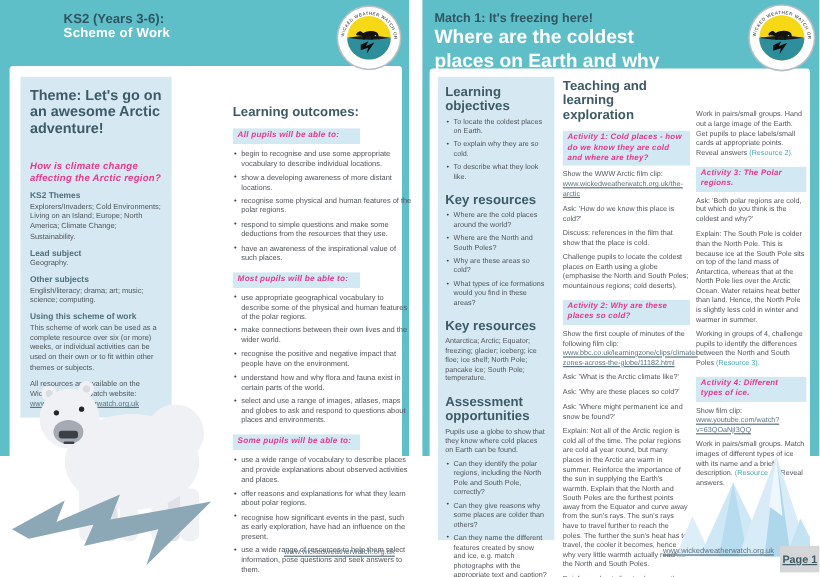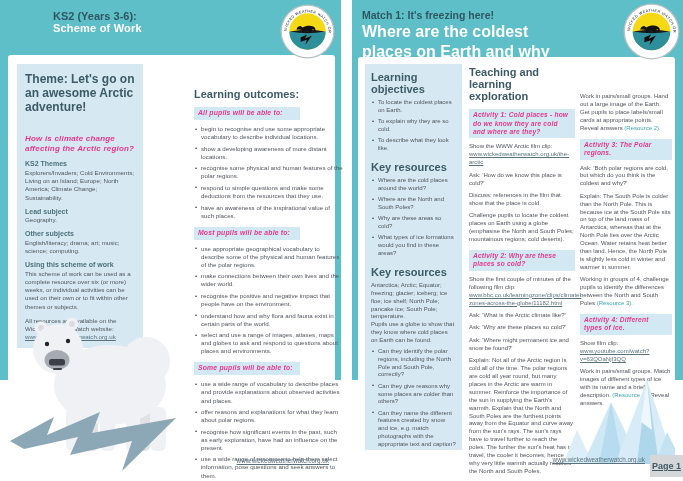--- a/index.html
+++ b/index.html
@@ -176,20 +176,21 @@
       <ul class="b">
         <li>Where are the cold places around the world?</li>
         <li>Where are the North and South Poles?</li>
         <li>Why are these areas so cold?</li>
         <li>What types of ice formations would you find in these areas?</li>
       </ul>
 
       <div class="col-h">Key resources</div>
       <p class="t">Antarctica; Arctic; Equator; freezing; glacier; iceberg; ice floe; ice shelf; North Pole; pancake ice; South Pole; temperature.</p>
 
+      <div class="col-h">Assessment opportunities</div>
       <p class="t" style="margin-bottom:3px;">Pupils use a globe to show that they know where cold places on Earth can be found.</p>
       <ul class="b">
         <li>Can they identify the polar regions, including the North Pole and South Pole, correctly?</li>
         <li>Can they give reasons why some places are colder than others?</li>
         <li>Can they name the different features created by snow and ice, e.g. match photographs with the appropriate text and caption?</li>
       </ul>
     </div>
 
     <div id="col2" class="colflow">
       <div id="actHeading" class="col-h">Teaching and learning exploration</div>

